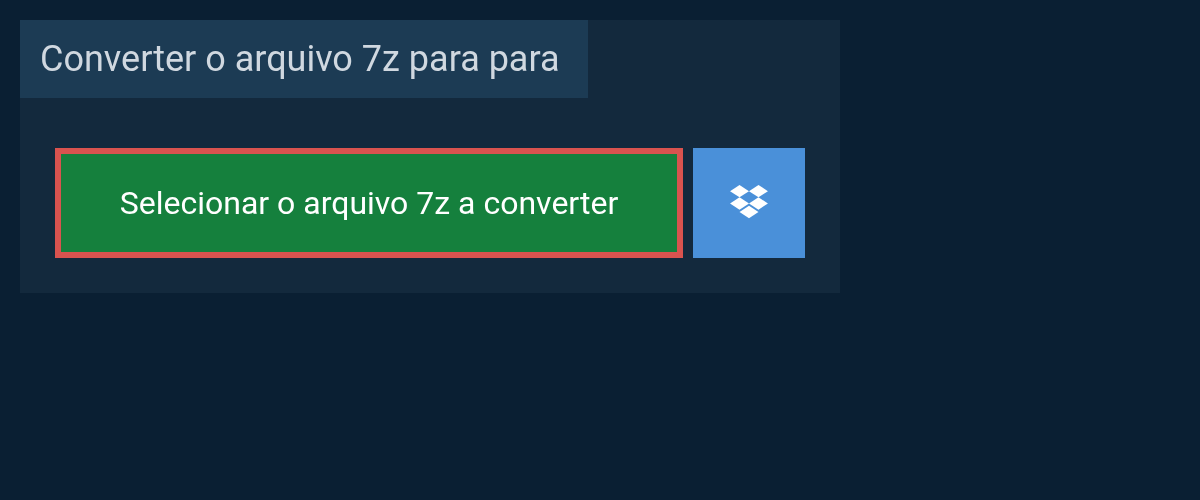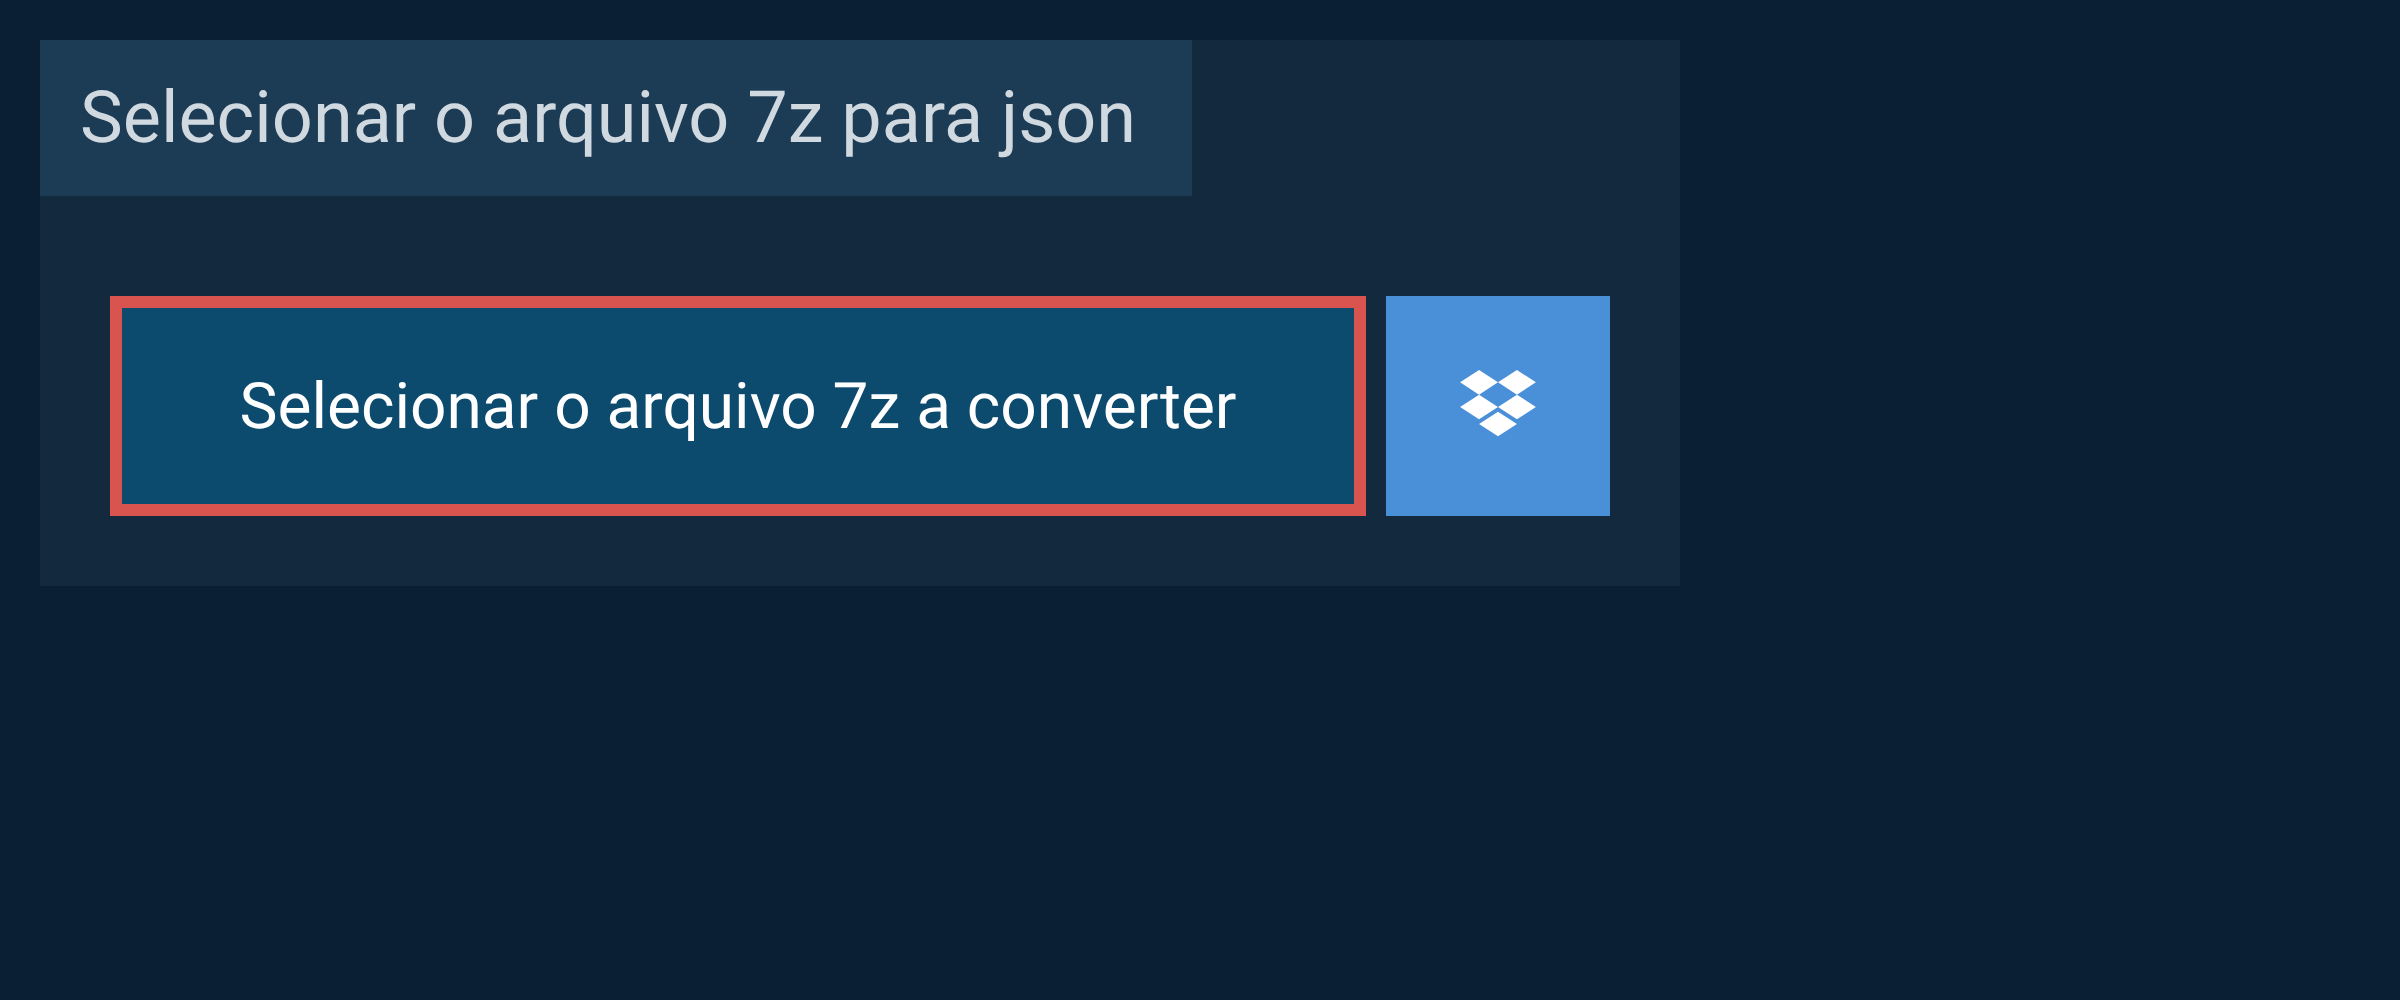--- a/index.html
+++ b/index.html
@@ -29,21 +29,21 @@
       font-size: 36px;
       font-weight: 400;
     }
     .button-row {
       display: flex;
       gap: 10px;
       padding: 50px 35px 0 35px;
       align-items: stretch;
     }
     .select-button {
-      background-color: #0c4a6e;
+      background-color: #15803d;
       border: 6px solid #d9534f;
       color: #ffffff;
       font-size: 32px;
       font-weight: 400;
       padding: 30px 40px;
       flex: 0 0 auto;
       width: 628px;
       text-align: center;
       cursor: pointer;
       display: flex;
@@ -62,21 +62,21 @@
       width: 38px;
       height: 36px;
       fill: #ffffff;
     }
   </style>
 </head>
 <body>
 
 <div class="converter-panel">
   <div class="title-bar">
-    <h1 class="title">Selecionar o arquivo 7z para json</h1>
+    <h1 class="title">Converter o arquivo 7z para para</h1>
   </div>
   <div class="button-row">
     <div class="select-button">
       <span>Selecionar o arquivo 7z a converter</span>
     </div>
     <div class="dropbox-button">
       <svg class="dropbox-icon" viewBox="0 0 40 38">
         <path d="M 10 0 L 20 6.5 L 10 13 L 0 6.5 Z"></path>
         <path d="M 30 0 L 40 6.5 L 30 13 L 20 6.5 Z"></path>
         <path d="M 0 19.5 L 10 13 L 20 19.5 L 10 26 Z"></path>

